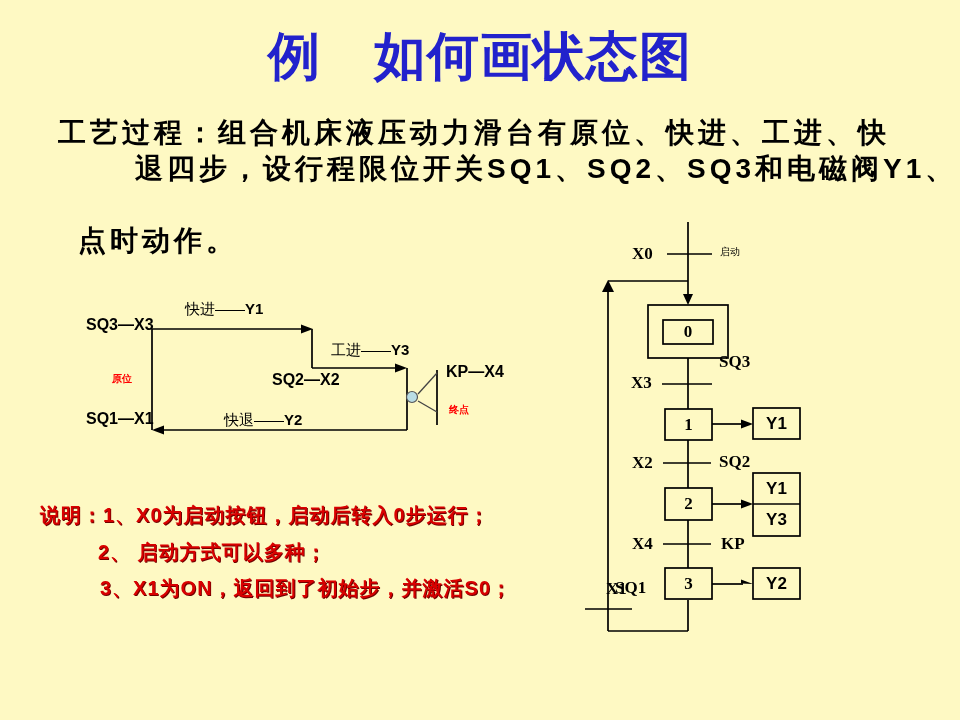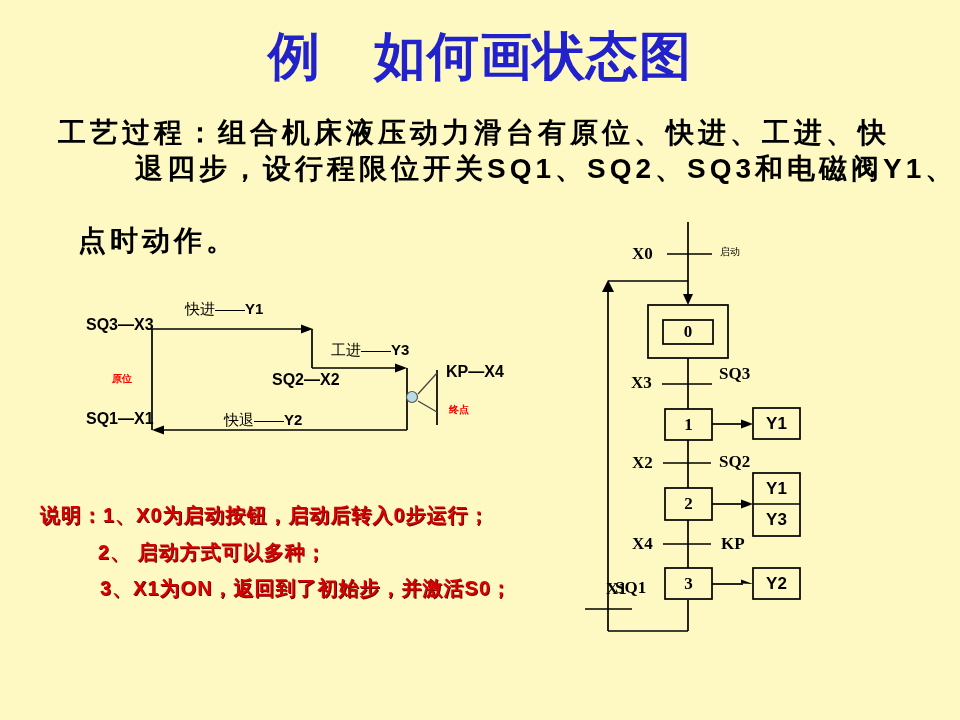--- a/index.html
+++ b/index.html
@@ -111,21 +111,21 @@
   <div class="abs sqlab z2" style="left:86px;top:316px;">SQ3—X3</div>
   <div class="abs sqlab z2" style="left:272px;top:371px;">SQ2—X2</div>
   <div class="abs sqlab z2" style="left:86px;top:410px;">SQ1—X1</div>
   <div class="abs sqlab z2" style="left:446px;top:363px;">KP—X4</div>
   <div class="abs red z2" style="left:112px;top:372px;">原位</div>
   <div class="abs red z2" style="left:449px;top:403px;">终点</div>
 
   <div class="abs slab z2" style="left:632px;top:244px;">X0</div>
   <div class="abs cjk-n z2" style="left:720px;top:245px;">启动</div>
   <div class="abs slab z2" style="left:631px;top:373px;">X3</div>
-  <div class="abs slab z2" style="left:719px;top:364px;font-family:Liberation Serif, serif;">SQ3</div>
+  <div class="abs slab z2" style="left:719px;top:352px;font-family:Liberation Serif, serif;">SQ3</div>
   <div class="abs slab z2" style="left:632px;top:453px;">X2</div>
   <div class="abs slab z2" style="left:719px;top:452px;">SQ2</div>
   <div class="abs slab z2" style="left:632px;top:534px;">X4</div>
   <div class="abs slab z2" style="left:721px;top:534px;">KP</div>
   <div class="abs slab z2" style="left:558px;top:579px;margin-left:48px;">X1</div>
   <div class="abs slab z2" style="left:615px;top:578px;">SQ1</div>
 
   <div class="abs boxlab z2" style="left:663px;top:320px;width:50px;height:24px;">0</div>
   <div class="abs boxlab z2" style="left:665px;top:409px;width:47px;height:31px;">1</div>
   <div class="abs boxlab z2" style="left:665px;top:488px;width:47px;height:32px;">2</div>

